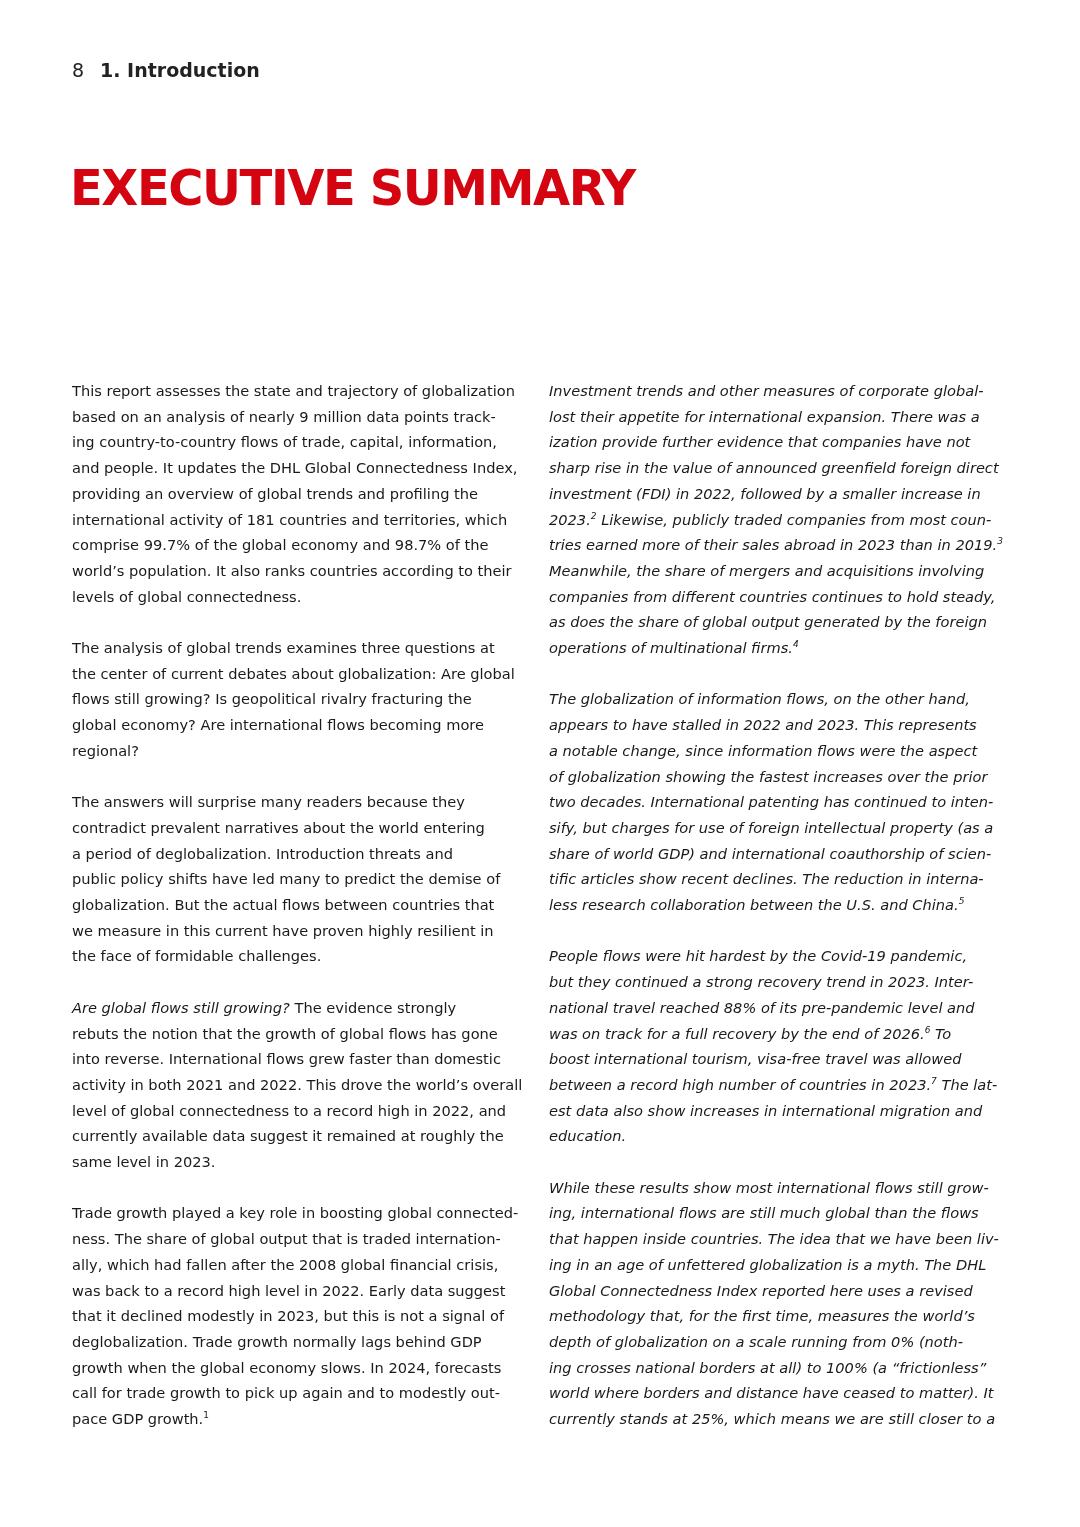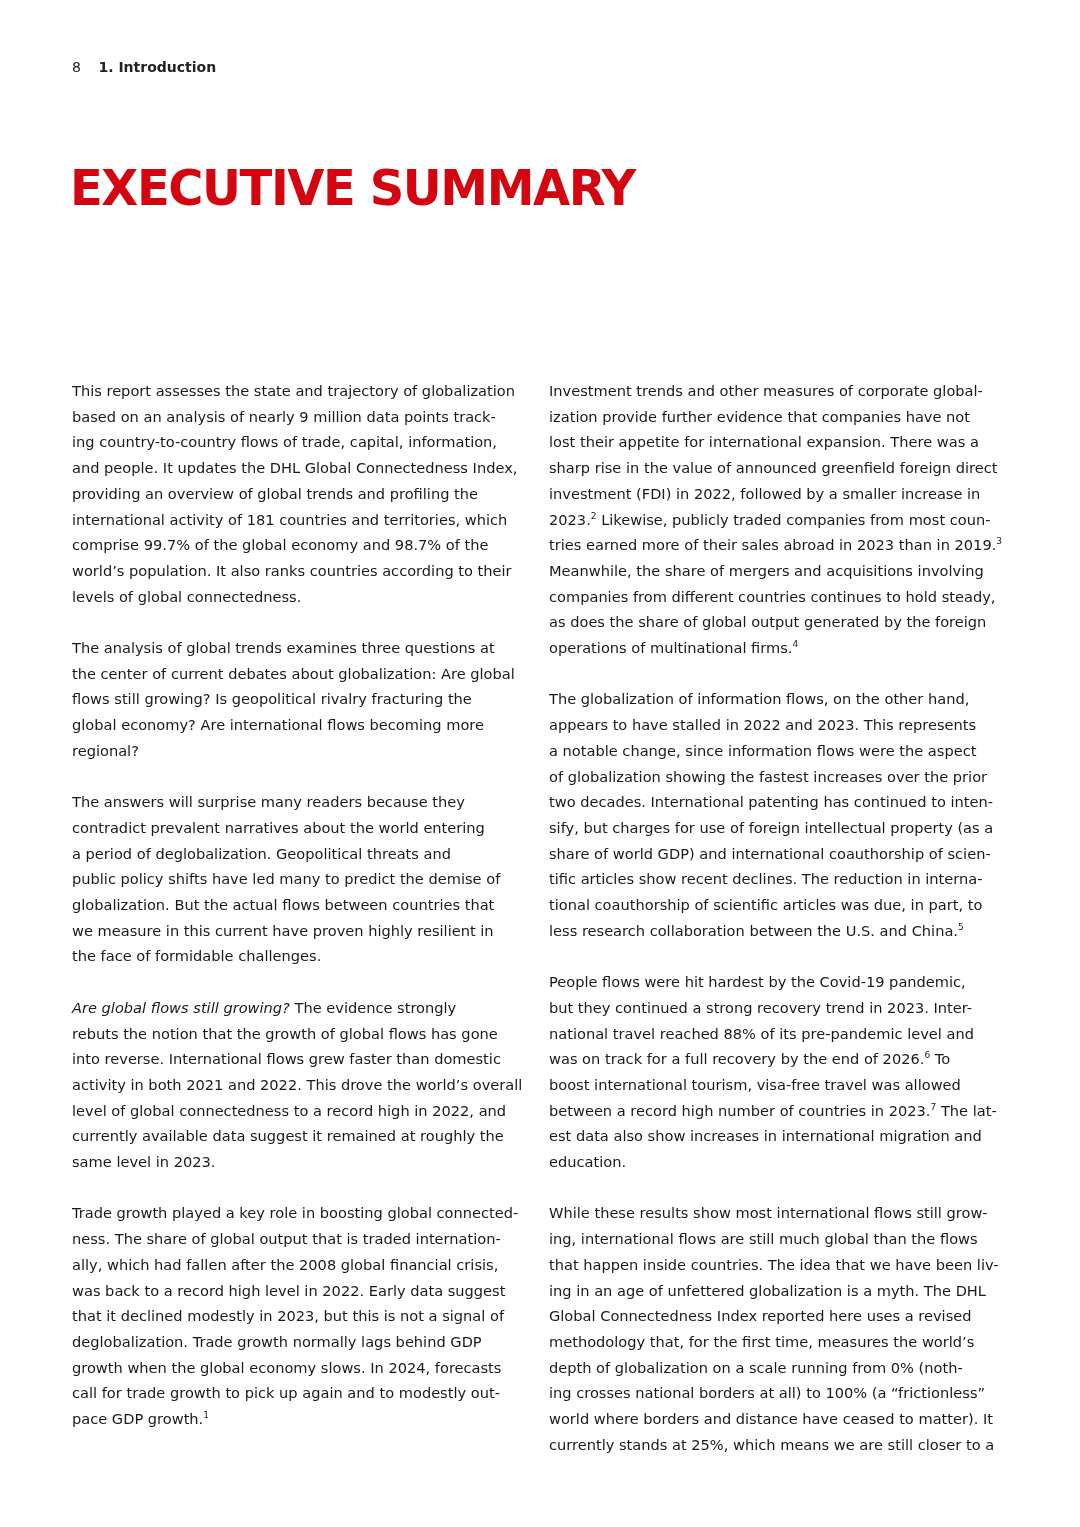--- a/index.html
+++ b/index.html
@@ -1,27 +1,27 @@
 <!DOCTYPE html>
 <html><head>
   <meta charset="utf-8">
   <style>
     html, body { margin: 0; padding: 0; background: #ffffff; }
     body { width: 1080px; height: 1527px; position: relative; overflow: hidden;
       font-family: "DejaVu Sans", "Liberation Sans", sans-serif; color: #1a1a1a; }
-    .running-head { position: absolute; left: 72px; top: 59px; font-size: 14px; color: #222; }
+    .running-head { position: absolute; left: 72px; top: 59px; font-size: 19px; color: #222; }
     .running-head .pnum { display: inline-block; width: 22px; }
     .running-head .sect { font-weight: bold; }
     .title { position: absolute; left: 70px; top: 158px; margin: 0;
       font-family: "DejaVu Sans", "Liberation Sans", sans-serif; font-weight: bold;
       font-size: 50px; letter-spacing: -1.5px; color: #d40511; line-height: 60px;
       transform: scaleX(0.96); transform-origin: left top; }
     .col { position: absolute; top: 378px; width: 450px; }
     .col-left { left: 72px; }
-    .col-right { left: 549px; }
+    .col-right { left: 549px; font-style: italic; }
     .para { margin: 0 0 25.7px 0; font-size: 14.6px; line-height: 25.7px; }
     .line { display: block; white-space: nowrap; }
     .lead { font-weight: normal; font-style: italic; }
     sup { font-size: 9px; line-height: 0; vertical-align: 6px; }
   </style>
 </head>
 <body>
 
 <div class="running-head">
   <span class="pnum">8</span>
@@ -45,21 +45,21 @@
   <p class="para">
     <span class="line">The analysis of global trends examines three questions at</span>
     <span class="line">the center of current debates about globalization: Are global</span>
     <span class="line">flows still growing? Is geopolitical rivalry fracturing the</span>
     <span class="line">global economy? Are international flows becoming more</span>
     <span class="line">regional?</span>
   </p>
   <p class="para">
     <span class="line">The answers will surprise many readers because they</span>
     <span class="line">contradict prevalent narratives about the world entering</span>
-    <span class="line">a period of deglobalization. Geopolitical threats and</span>
+    <span class="line">a period of deglobalization. Introduction threats and</span>
     <span class="line">public policy shifts have led many to predict the demise of</span>
     <span class="line">globalization. But the actual flows between countries that</span>
     <span class="line">we measure in this current have proven highly resilient in</span>
     <span class="line">the face of formidable challenges.</span>
   </p>
   <p class="para">
     <span class="line"><span class="lead">Are global flows still growing?</span><span> The evidence strongly</span></span>
     <span class="line">rebuts the notion that the growth of global flows has gone</span>
     <span class="line">into reverse. International flows grew faster than domestic</span>
     <span class="line">activity in both 2021 and 2022. This drove the world’s overall</span>
@@ -76,41 +76,40 @@
     <span class="line">deglobalization. Trade growth normally lags behind GDP</span>
     <span class="line">growth when the global economy slows. In 2024, forecasts</span>
     <span class="line">call for trade growth to pick up again and to modestly out-</span>
     <span class="line"><span>pace GDP growth.</span><sup>1</sup></span>
   </p>
 </div>
 
 <div class="col col-right">
   <p class="para">
     <span class="line">Investment trends and other measures of corporate global-</span>
+    <span class="line">lost their appetite for international expansion. There was a</span>
     <span class="line">ization provide further evidence that companies have not</span>
-    <span class="line">lost their appetite for international expansion. There was a</span>
     <span class="line">sharp rise in the value of announced greenfield foreign direct</span>
     <span class="line">investment (FDI) in 2022, followed by a smaller increase in</span>
     <span class="line"><span>2023.</span><sup>2</sup><span> Likewise, publicly traded companies from most coun-</span></span>
     <span class="line"><span>tries earned more of their sales abroad in 2023 than in 2019.</span><sup>3</sup></span>
     <span class="line">Meanwhile, the share of mergers and acquisitions involving</span>
     <span class="line">companies from different countries continues to hold steady,</span>
     <span class="line">as does the share of global output generated by the foreign</span>
     <span class="line"><span>operations of multinational firms.</span><sup>4</sup></span>
   </p>
   <p class="para">
     <span class="line">The globalization of information flows, on the other hand,</span>
     <span class="line">appears to have stalled in 2022 and 2023. This represents</span>
     <span class="line">a notable change, since information flows were the aspect</span>
     <span class="line">of globalization showing the fastest increases over the prior</span>
     <span class="line">two decades. International patenting has continued to inten-</span>
     <span class="line">sify, but charges for use of foreign intellectual property (as a</span>
     <span class="line">share of world GDP) and international coauthorship of scien-</span>
     <span class="line">tific articles show recent declines. The reduction in interna-</span>
-    <span class="line">tional coauthorship of scientific articles was due, in part, to</span>
     <span class="line"><span>less research collaboration between the U.S. and China.</span><sup>5</sup></span>
   </p>
   <p class="para">
     <span class="line">People flows were hit hardest by the Covid-19 pandemic,</span>
     <span class="line">but they continued a strong recovery trend in 2023. Inter-</span>
     <span class="line">national travel reached 88% of its pre-pandemic level and</span>
     <span class="line"><span>was on track for a full recovery by the end of 2026.</span><sup>6</sup><span> To</span></span>
     <span class="line">boost international tourism, visa-free travel was allowed</span>
     <span class="line"><span>between a record high number of countries in 2023.</span><sup>7</sup><span> The lat-</span></span>
     <span class="line">est data also show increases in international migration and</span>

